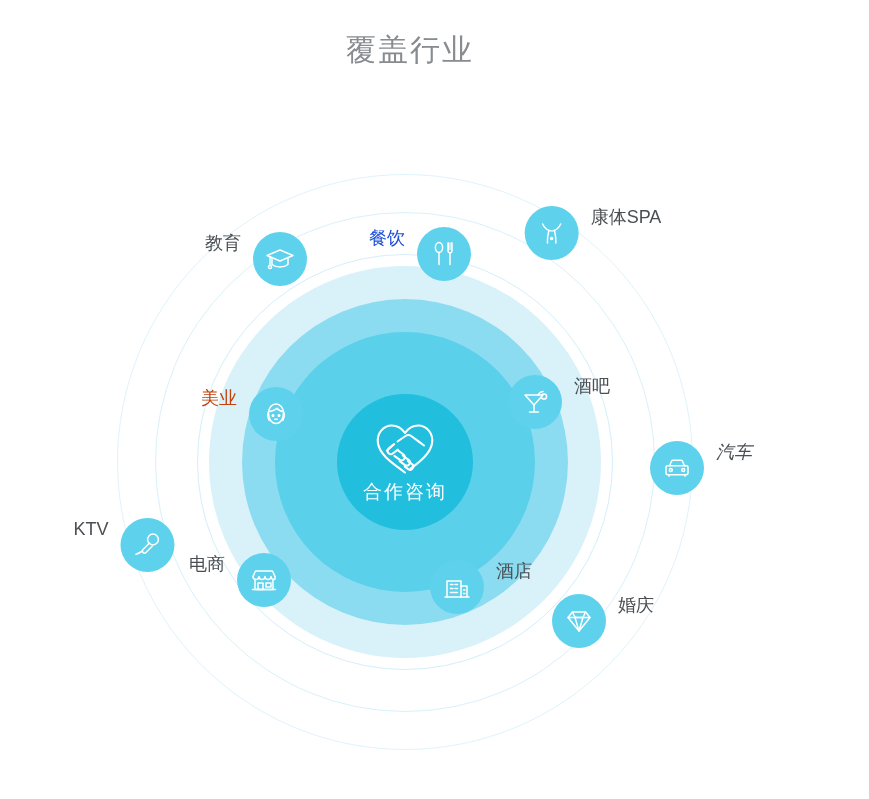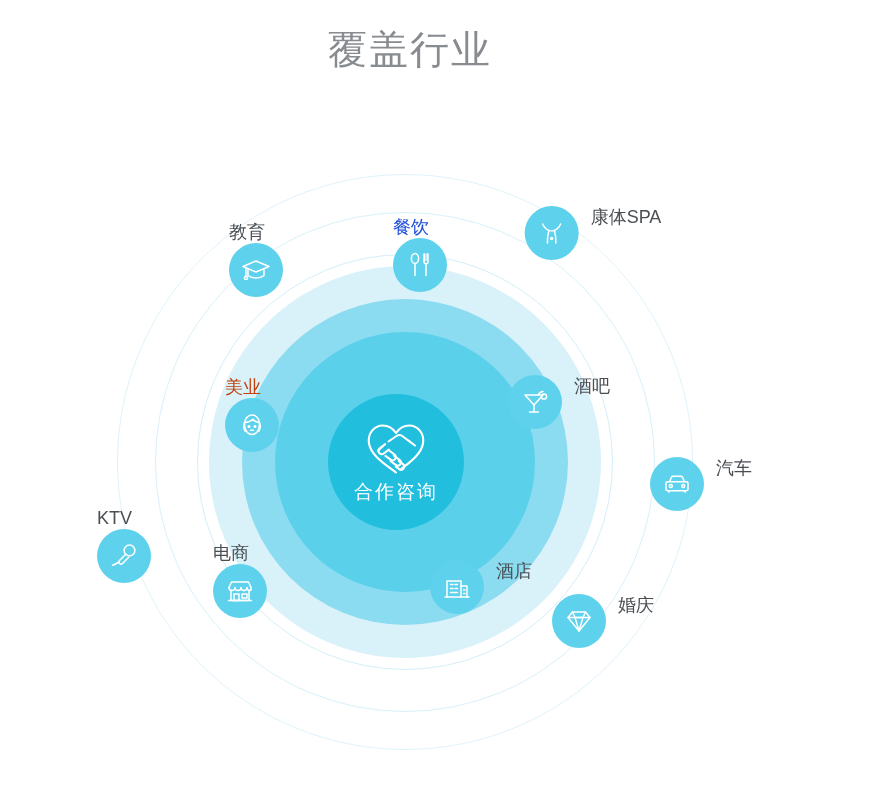--- a/index.html
+++ b/index.html
@@ -16,21 +16,21 @@
     font-family: "Liberation Sans", "DejaVu Sans", sans-serif;
   }
 
   
   .page-title {
     position: absolute;
     top: 24px;
     left: 0;
     width: 820px;
     text-align: center;
-    font-size: 39px;
+    font-size: 30px;
     line-height: 52px;
     color: #888c90;
     letter-spacing: 2px;
     font-weight: 400;
     user-select: none;
   }
 
   
   .stage {
     position: absolute;
@@ -100,21 +100,21 @@
     flex: 0 0 auto;
   }
   .node .bubble svg { width: 30px; height: 30px; display: block; }
   .node .label {
     font-size: 18px;
     color: #4a4f54;
     line-height: 22px;
     user-select: none;
   }
   
-  .node.left-label { flex-direction: column; }
+  .node.left-label { flex-direction: row; }
   .node.left-label .label { order: 0; margin-right: 12px; }
   .node.left-label .bubble { order: 1; }
   
   .node.right-label .bubble { order: 0; }
   .node.right-label .label { order: 1; margin-left: 12px; }
 </style>
 </head>
 <body style="background: rgb(255, 255, 255);">
 
 <div class="page-title" style="color: rgb(136, 140, 144);">覆盖行业</div>
@@ -122,21 +122,21 @@
 <div class="stage">
 
   <div class="ring r1" style="left: 405px; top: 462px; width: 576px; height: 576px; border-color: rgb(223, 243, 251);"></div>
   <div class="ring r2" style="left: 405px; top: 462px; width: 500px; height: 500px; border-color: rgb(217, 241, 250);"></div>
   <div class="ring r3" style="left: 405px; top: 462px; width: 416px; height: 416px; border-color: rgb(212, 239, 249);"></div>
 
   <div class="disc d1" style="left: 405px; top: 462px; width: 392px; height: 392px; background: rgb(217, 242, 250);"></div>
   <div class="disc d2" style="left: 405px; top: 462px; width: 326px; height: 326px; background: rgb(140, 220, 241);"></div>
   <div class="disc d3" style="left: 405px; top: 462px; width: 260px; height: 260px; background: rgb(90, 208, 234);"></div>
 
-  <div class="hub" style="left: 396px; top: 462px; width: 136px; height: 136px; background: rgb(34, 190, 222);">
+  <div class="hub" style="left: 405px; top: 462px; width: 136px; height: 136px; background: rgb(34, 190, 222);">
     <span class="hub-icon">
       <svg viewBox="0 0 66 58" fill="none" stroke="#ffffff" stroke-width="2.1" stroke-linecap="round" stroke-linejoin="round">
         <path d="M33 52.5 C22 44 8 35.5 6 23.5 C4.3 13.2 11.5 5.5 19.8 5.5
                  C25.5 5.5 30 8.6 33 13 C36 8.6 40.5 5.5 46.2 5.5
                  C54.5 5.5 61.7 13.2 60 23.5 C58.4 33.2 48.5 41.2 38.5 48.7"></path>
         <path d="M25.5 21.5 L33.5 16 C35.3 14.8 37.5 14.8 39.2 16 L46.5 21.3"></path>
         <path d="M46.5 21.3 L52 25.5"></path>
         <path d="M20 26 L15 30.5"></path>
         <path d="M25.5 30 L31.5 34.5 C33 35.6 33.3 37.6 32.2 39 C31.1 40.5 29.1 40.8 27.6 39.7 L22.4 35.9"></path>
         <path d="M30.8 35.5 L36.6 39.8 C38 40.9 38.3 42.8 37.2 44.3 C36.1 45.7 34.2 46 32.7 44.9 L27.6 41.1"></path>
@@ -186,21 +186,21 @@
         <svg viewBox="0 0 30 30" fill="none" stroke="#fff" stroke-width="1.5" stroke-linecap="round" stroke-linejoin="round">
           <path d="M5 8 H23 L14 18 Z"></path>
           <path d="M14 18 V25"></path>
           <path d="M9.5 25 H18.5"></path>
           <path d="M18 8 C19.5 5.5 21 4.5 23 4.5"></path>
           <circle cx="24" cy="9.5" r="2.6"></circle>
         </svg>
       </div>
       <span class="label" style="color: rgb(74, 79, 84);">酒吧</span>
     </div>
-    <div class="node right-label" style="left: 701px; top: 484px;">
+    <div class="node right-label" style="left: 701px; top: 468px; font-style: italic;">
       <div class="bubble" style="background: rgb(94, 210, 236); width: 54px; height: 54px;">
         <svg viewBox="0 0 30 30" fill="none" stroke="#fff" stroke-width="1.5" stroke-linecap="round" stroke-linejoin="round">
           <path d="M4 20 V14.5 C4 13.5 4.8 12.8 5.8 12.8 H24.2 C25.2 12.8 26 13.5 26 14.5 V20 C26 21 25.2 21.7 24.2 21.7 H5.8 C4.8 21.7 4 21 4 20 Z"></path>
           <path d="M7.5 12.8 L9.5 8.2 C9.8 7.5 10.4 7.2 11 7.2 H19 C19.6 7.2 20.2 7.5 20.5 8.2 L22.5 12.8"></path>
           <circle cx="8.8" cy="17" r="1.5"></circle>
           <circle cx="21.2" cy="17" r="1.5"></circle>
           <path d="M7 21.7 V23.3 M23 21.7 V23.3"></path>
         </svg>
       </div>
       <span class="label" style="color: rgb(74, 79, 84);">汽车</span>

